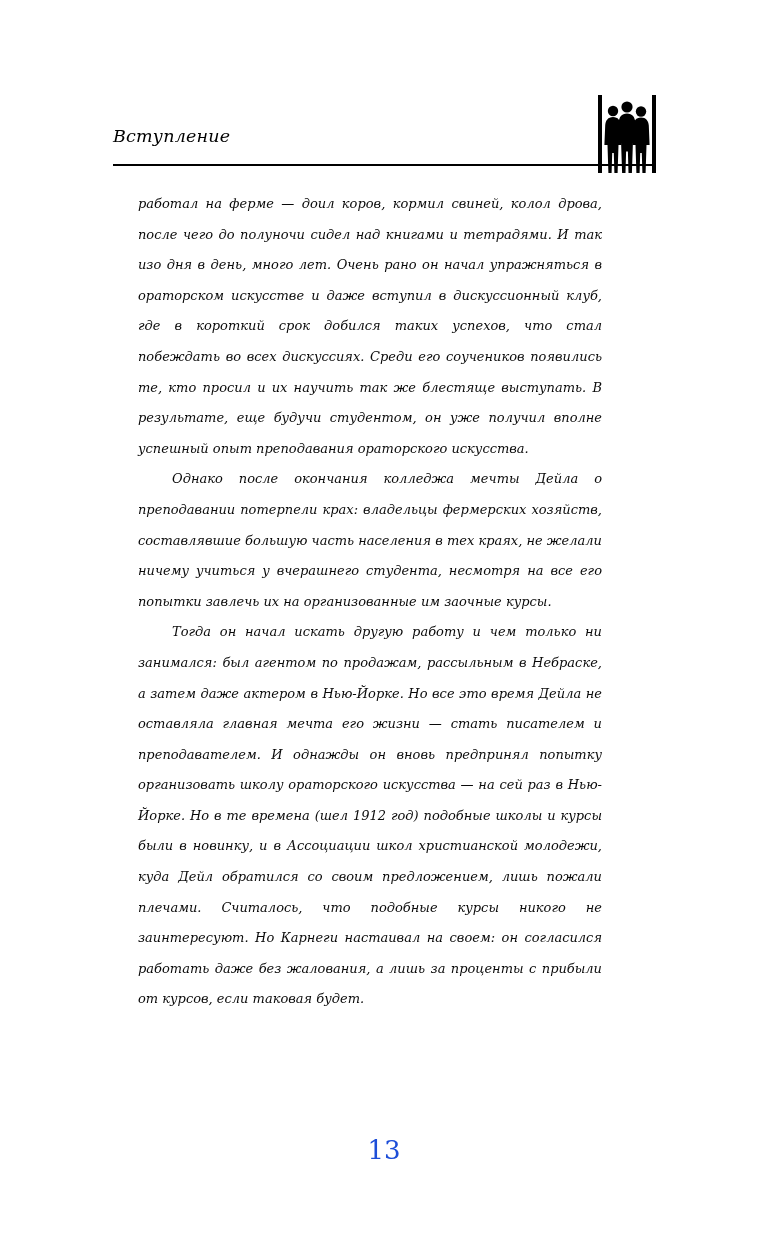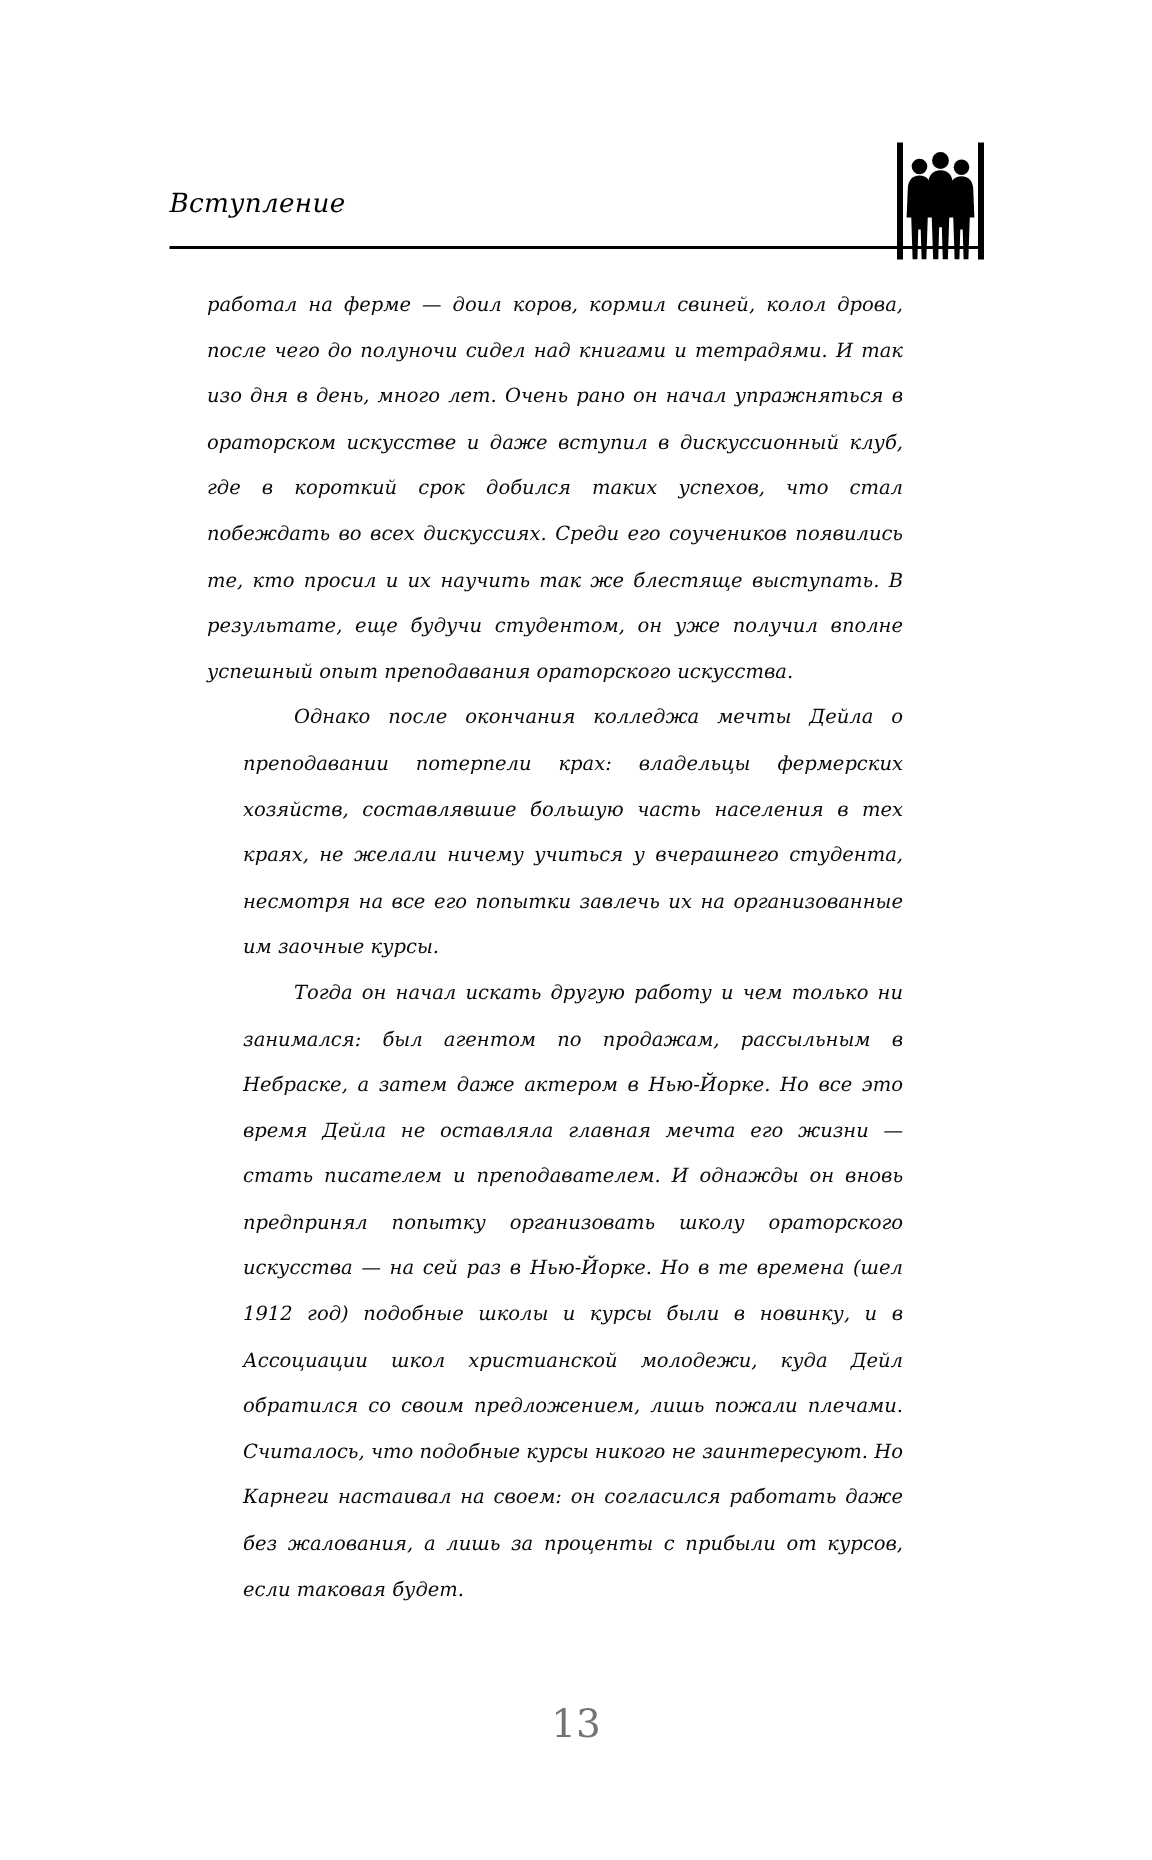--- a/index.html
+++ b/index.html
@@ -86,33 +86,32 @@
     font-style: italic;
     font-size: 13px;
     line-height: 30.6px;
     text-align: justify;
     text-justify: inter-word;
     color: #0a0a0a;
     hyphens: manual;
   }
   .body-text p.indent {
     text-indent: 34px;
-    margin-left: 24px;
   }
 
   
   .folio {
     position: absolute;
     left: 0;
     top: 1118px;
     width: 768px;
     text-align: center;
     font-family: "DejaVu Serif", serif;
     font-size: 26px;
-    color: #737373;
+    color: #1d4ed8;
   }
 </style>
 </head>
 <body>
 
 <div class="page">
 
   <div class="header">
     <div class="header-title">Вступление</div>
     <div class="header-rule"></div>

